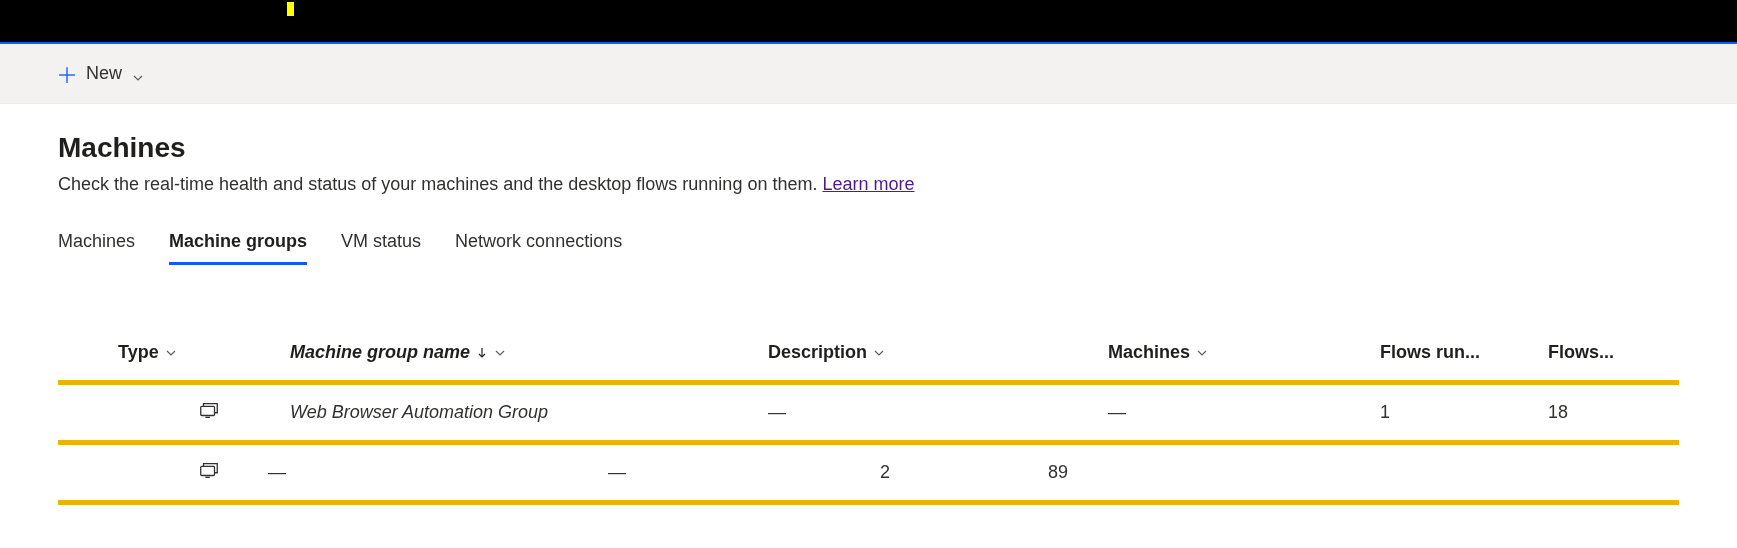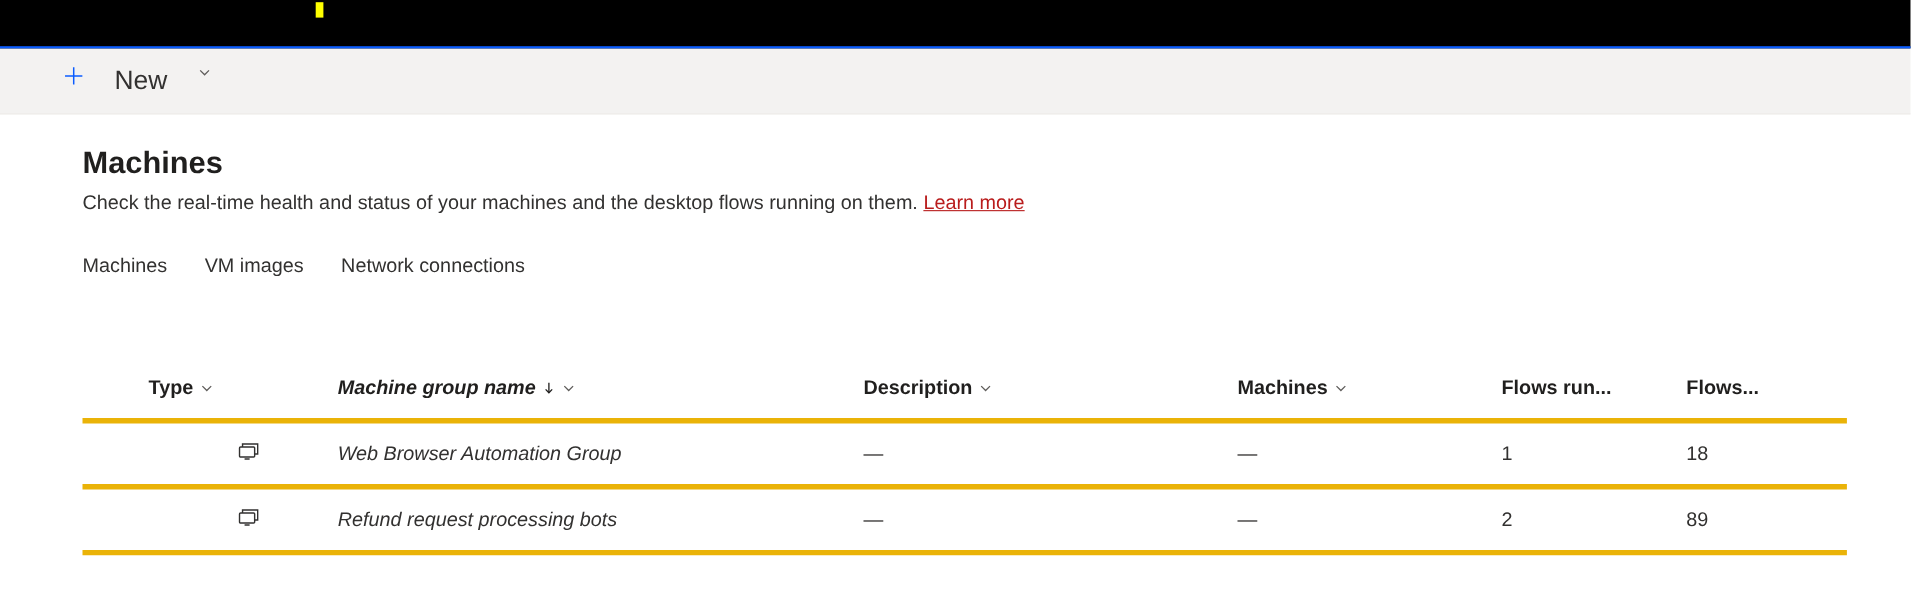--- a/index.html
+++ b/index.html
@@ -30,62 +30,62 @@
   .commandbar {
     display: flex;
     align-items: center;
     height: 60px;
     padding: 0 30px 0 50px;
     background: #f3f2f1;
     border-bottom: 1px solid #edebe9;
   }
   .cmd-btn {
     display: inline-flex;
-    align-items: flex-start;
-    gap: 28px;
+    align-items: flex-end;
+    gap: 10px;
     padding: 6px 8px;
     background: transparent;
     border: none;
     font: inherit;
     cursor: pointer;
     color: #323130;
-    font-size: 24px;
+    font-size: 18px;
   }
   .cmd-btn .plus {
     color: #0b5cff;
     display: inline-flex;
     width: 18px;
     height: 18px;
     align-items: center;
     justify-content: center;
   }
   .chev {
     display: inline-flex;
     width: 12px;
     height: 12px;
     align-items: center;
     justify-content: center;
     color: #605e5c;
   }
   .page {
-    padding: 28px 58px 0 75px;
+    padding: 28px 58px 0 58px;
   }
   .page-title {
     font-size: 28px;
     font-weight: 600;
     color: #201f1e;
     margin-bottom: 10px;
   }
   .page-desc {
     font-size: 18px;
     color: #323130;
     margin-bottom: 36px;
   }
   .page-desc a {
-    color: #b91c1c;
+    color: #4c1d95;
     text-decoration: underline;
   }
   .tabs {
     display: flex;
     gap: 34px;
     border-bottom: none;
     margin-bottom: 60px;
   }
   .tab {
     font-size: 18px;
@@ -116,21 +116,21 @@
   }
   .row.header .cell {
     display: inline-flex;
     align-items: center;
     gap: 6px;
   }
   .cell-type   { width: 210px; padding-left: 60px; }
   .cell-name   { width: 500px; padding-left: 22px; font-style: italic; }
   .cell-desc   { width: 340px; }
   .cell-mach   { width: 240px; }
-  .cell-run    { width: 138px; }
+  .cell-run    { width: 138px; margin-left: 32px; }
   .cell-queued { width: 100px; margin-left: 30px; }
   .sort-down {
     display: inline-flex;
     width: 12px;
     height: 12px;
   }
   .mg-icon {
     display: inline-flex;
     width: 22px;
     height: 22px;
@@ -163,21 +163,22 @@
 </div>
 
 <div class="page">
   <h1 class="page-title">Machines</h1>
   <p class="page-desc">
     <span>Check the real-time health and status of your machines and the desktop flows running on them. </span><a href="#">Learn more</a>
   </p>
 
   <div class="tabs">
     <div class="tab">Machines</div>
-    <div class="tab">VM images</div>
+    <div class="tab active">Machine groups</div>
+    <div class="tab">VM status</div>
     <div class="tab">Network connections</div>
   </div>
 
   <div class="table">
 
     <div class="row header">
       <div class="cell cell-type">
         <span>Type</span>
         <span class="chev">
           <svg viewBox="0 0 12 12" width="12" height="12" stroke="currentColor" stroke-width="1.2" fill="none">
@@ -243,21 +244,20 @@
     <div class="row">
       <div class="cell cell-type">
         <span class="mg-icon">
           <svg viewBox="0 0 24 24" width="22" height="22" stroke="currentColor" stroke-width="1.4" fill="none">
             <rect x="3" y="8" width="15" height="10" rx="1"></rect>
             <polyline points="6,8 6,5 21,5 21,15 18,15"></polyline>
             <line x1="8" y1="20" x2="13" y2="20"></line>
           </svg>
         </span>
       </div>
-      <div class="cell cell-name">Refund request processing bots</div>
       <div class="cell cell-desc dash">—</div>
       <div class="cell cell-mach dash">—</div>
       <div class="cell cell-run">2</div>
       <div class="cell cell-queued">89</div>
     </div>
 
   </div>
 </div>
 
 </body></html>

